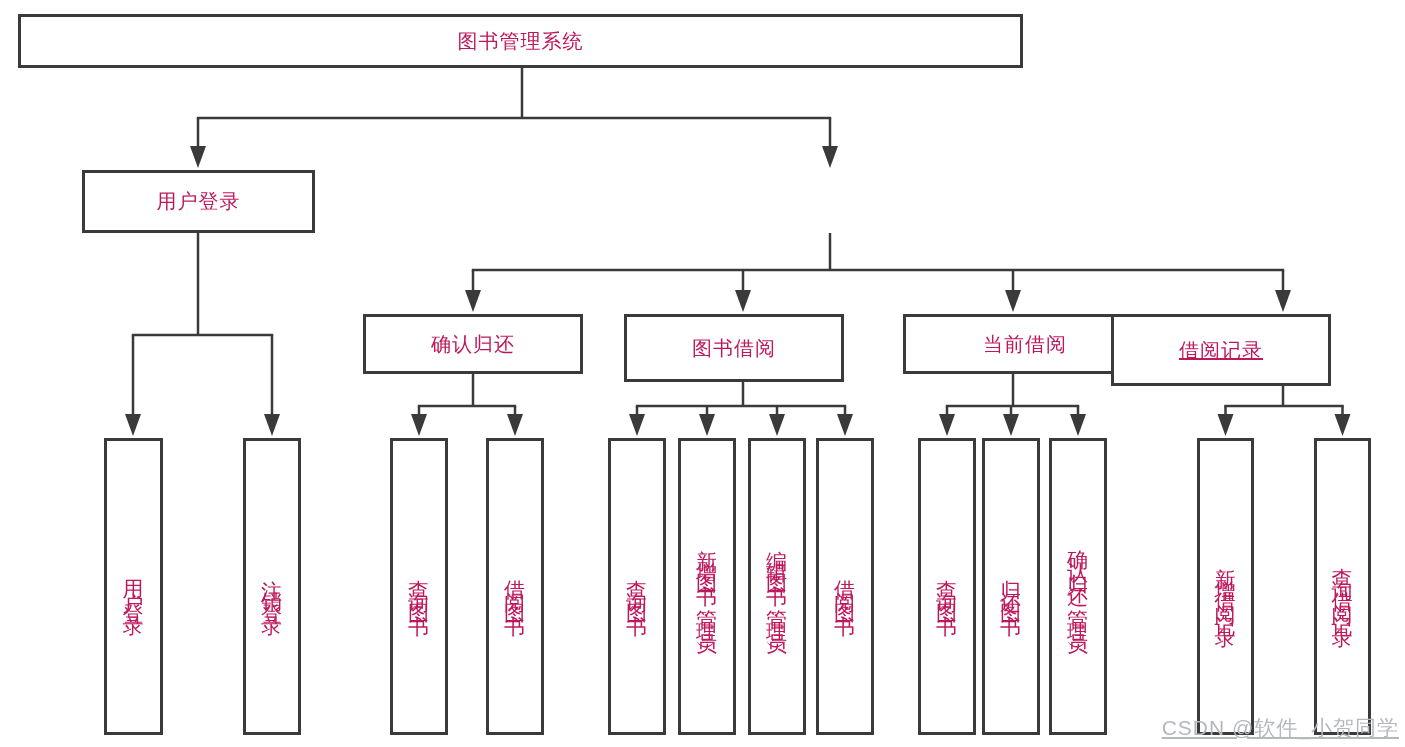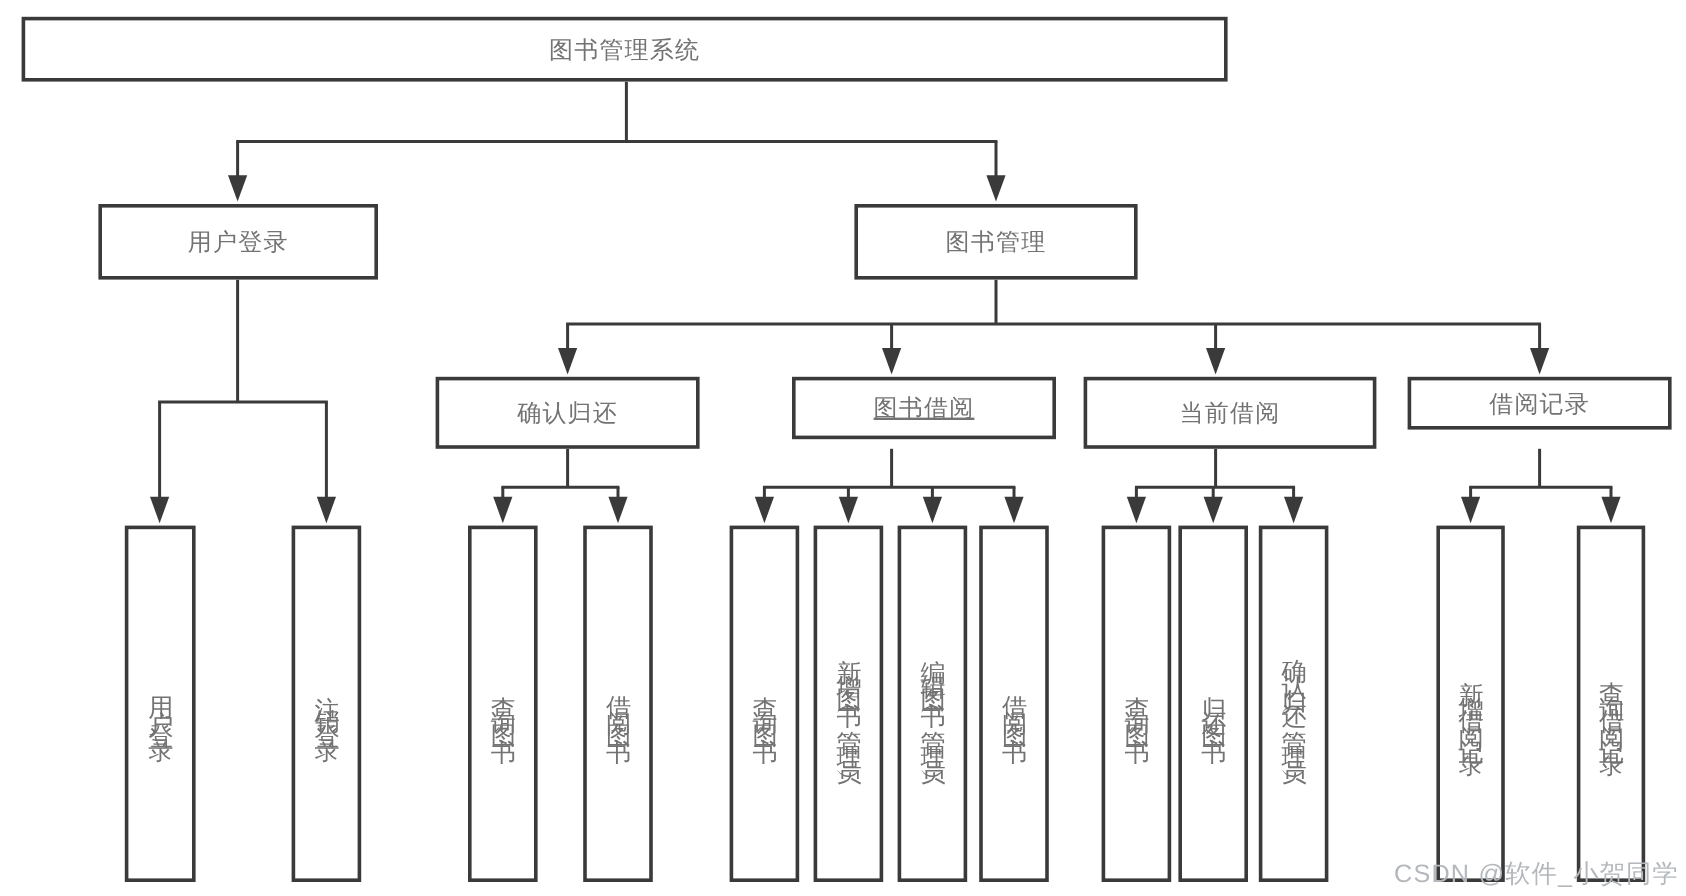--- a/index.html
+++ b/index.html
@@ -16,21 +16,21 @@
   #wires {
     position: absolute; left: 0; top: 0;
     width: 1405px; height: 747px;
     z-index: 0;
   }
   .node {
     position: absolute;
     box-sizing: border-box;
     border: 3px solid #3a3a3a;
     background: #ffffff;
-    color: #737373;
+    color: #be185d;
     display: flex;
     align-items: center;
     justify-content: center;
     z-index: 1;
   }
   .box-h {
     font-size: 20px;
     letter-spacing: 1px;
     white-space: nowrap;
   }
@@ -43,20 +43,21 @@
   }
   #watermark {
     position: absolute;
     right: 6px;
     bottom: 5px;
     z-index: 2;
     font-size: 21px;
     color: #b4b8bd;
     letter-spacing: 1px;
     white-space: nowrap;
+    text-decoration: underline;
   }
 </style>
 </head>
 <body>
 
 <div id="stage">
 
   <svg id="wires" viewBox="0 0 1405 747" xmlns="http://www.w3.org/2000/svg" fill="none" stroke="#3a3a3a" stroke-width="2.5">
 
     <g>
@@ -129,26 +130,25 @@
       <path d="M1225.5 406 V426"></path>
       <path d="M1342.5 406 V426"></path>
       <polygon points="1217.5,414 1233.5,414 1225.5,436" fill="#3a3a3a" stroke="none"></polygon>
       <polygon points="1334.5,414 1350.5,414 1342.5,436" fill="#3a3a3a" stroke="none"></polygon>
     </g>
   </svg>
 
   <div class="node box-h" style="left:18px; top:14px; width:1005px; height:54px;">图书管理系统</div>
 
   <div class="node box-h" style="left:82px; top:170px; width:233px; height:63px;">用户登录</div>
-  <div class="node box-h" style="left:712px; top:170px; width:236px; height:63px;">图书管理</div>
 
   <div class="node box-h" style="left:363px; top:314px; width:220px; height:60px;">确认归还</div>
-  <div class="node box-h" style="left:660px; top:314px; width:220px; height:52px;text-decoration:underline;">图书借阅</div>
+  <div class="node box-h" style="left:624px; top:314px; width:220px; height:68px;">图书借阅</div>
   <div class="node box-h" style="left:903px; top:314px; width:244px; height:60px;">当前借阅</div>
-  <div class="node box-h" style="left:1173px; top:314px; width:220px; height:44px;">借阅记录</div>
+  <div class="node box-h" style="left:1111px; top:314px; width:220px; height:72px;text-decoration:underline;">借阅记录</div>
 
   <div class="node box-v" style="left:104px; top:438px; width:59px; height:297px;">用户登录</div>
   <div class="node box-v" style="left:243px; top:438px; width:58px; height:297px;">注销登录</div>
 
   <div class="node box-v" style="left:390px; top:438px; width:58px; height:297px;">查询图书</div>
   <div class="node box-v" style="left:486px; top:438px; width:58px; height:297px;">借阅图书</div>
 
   <div class="node box-v" style="left:608px; top:438px; width:58px; height:297px;">查询图书</div>
   <div class="node box-v" style="left:678px; top:438px; width:58px; height:297px;">新增图书（管理员）</div>
   <div class="node box-v" style="left:748px; top:438px; width:58px; height:297px;">编辑图书（管理员）</div>

